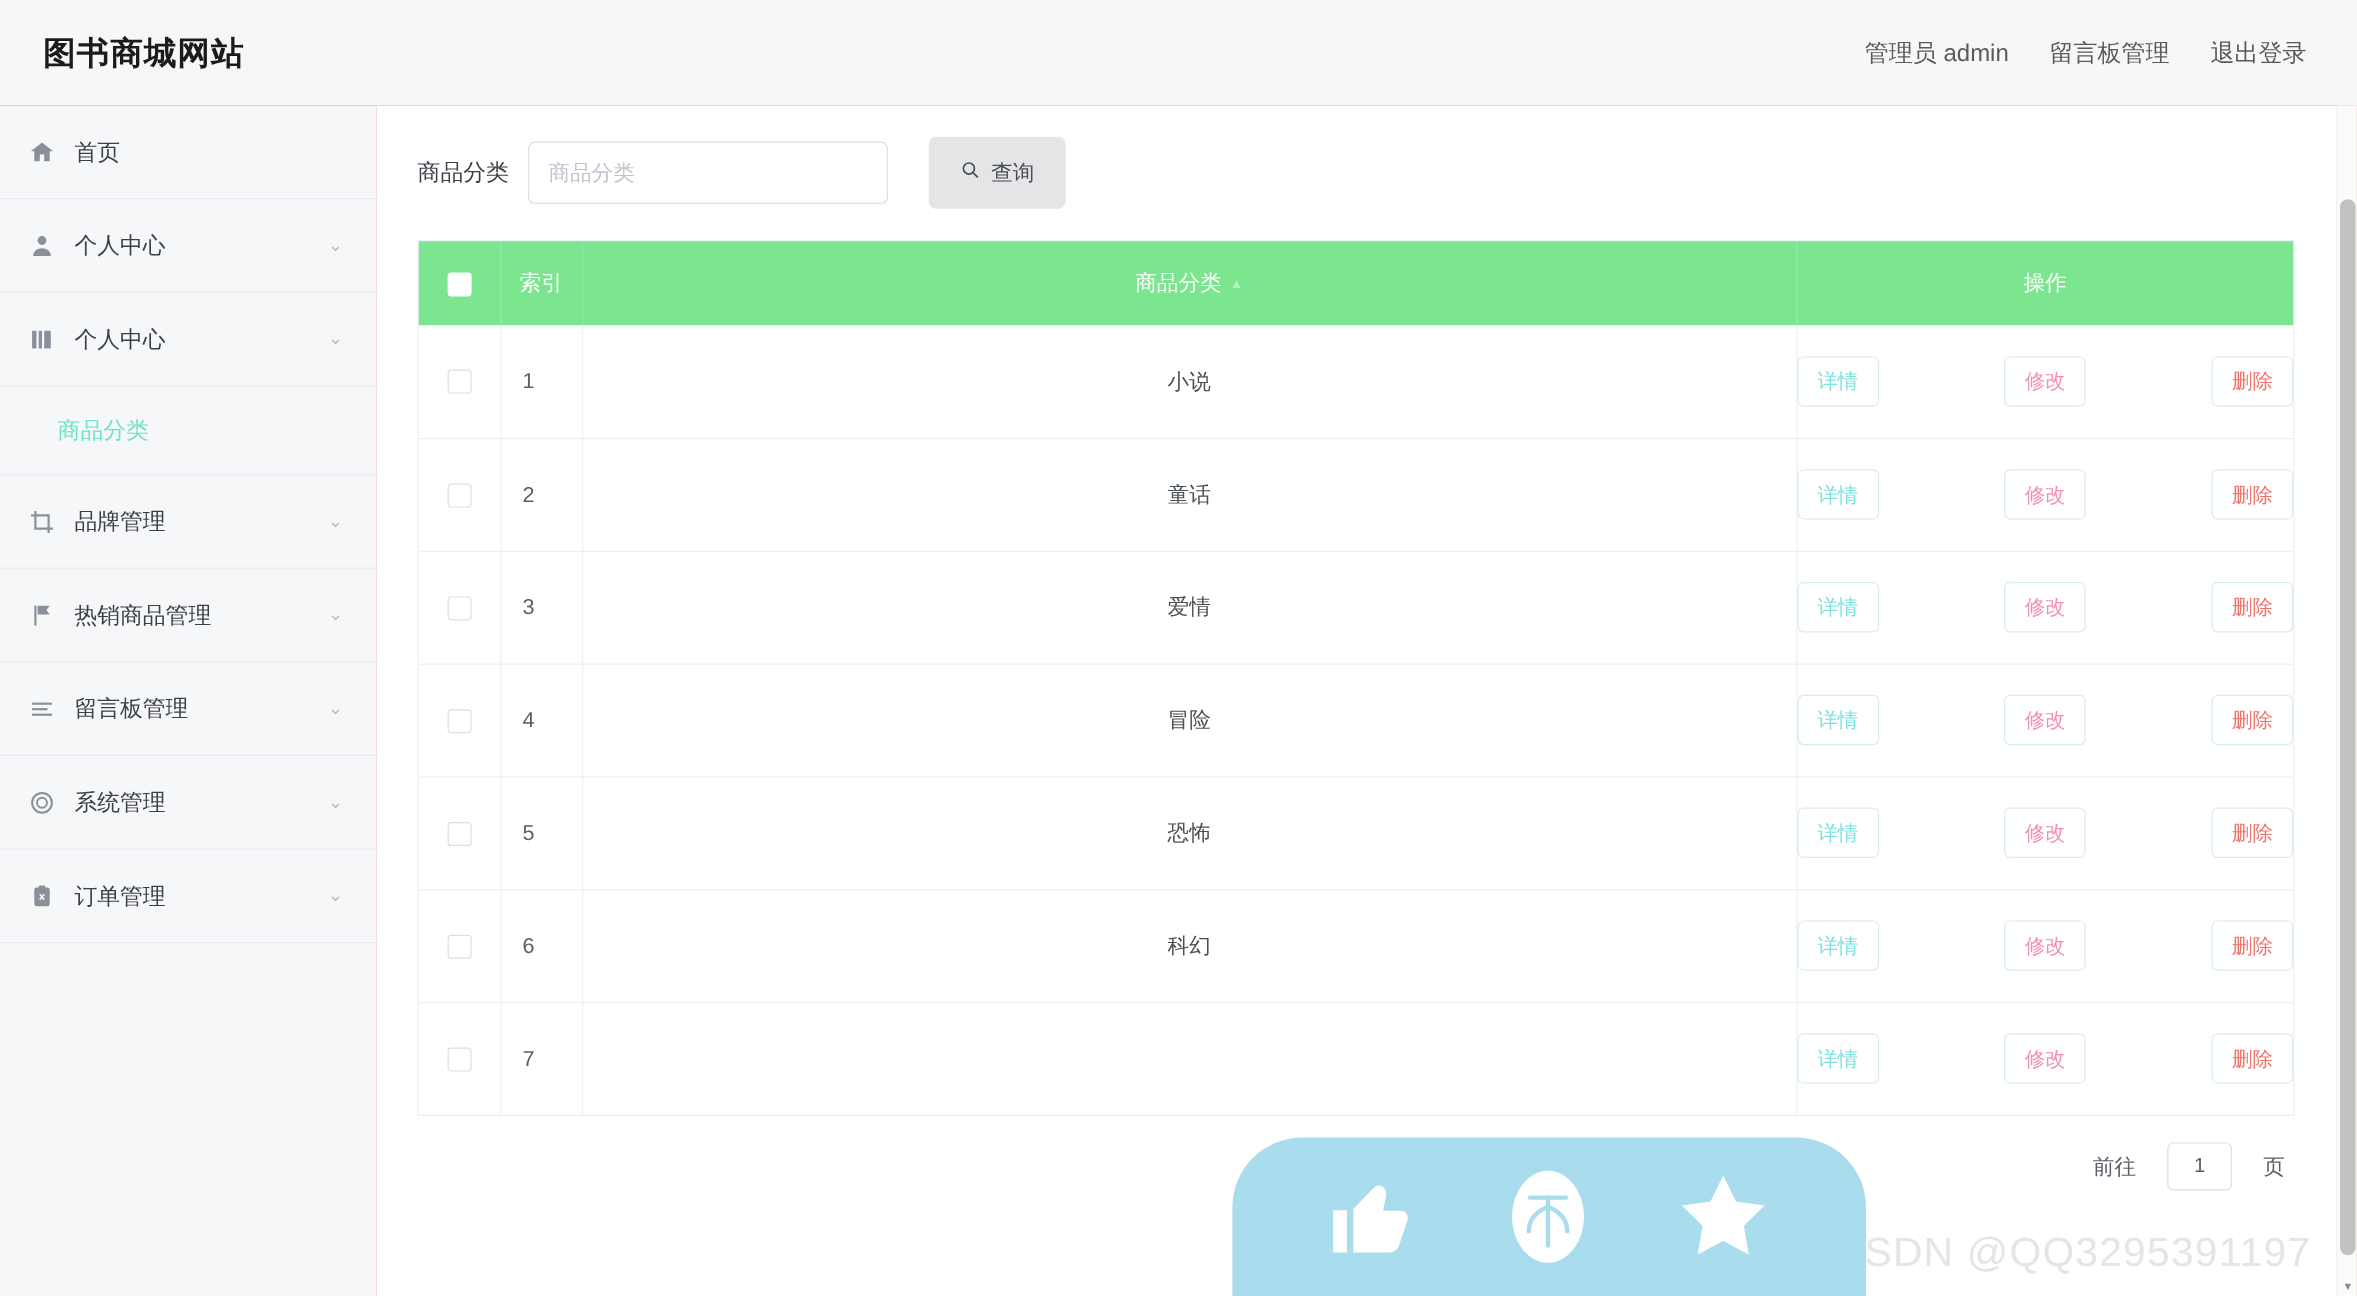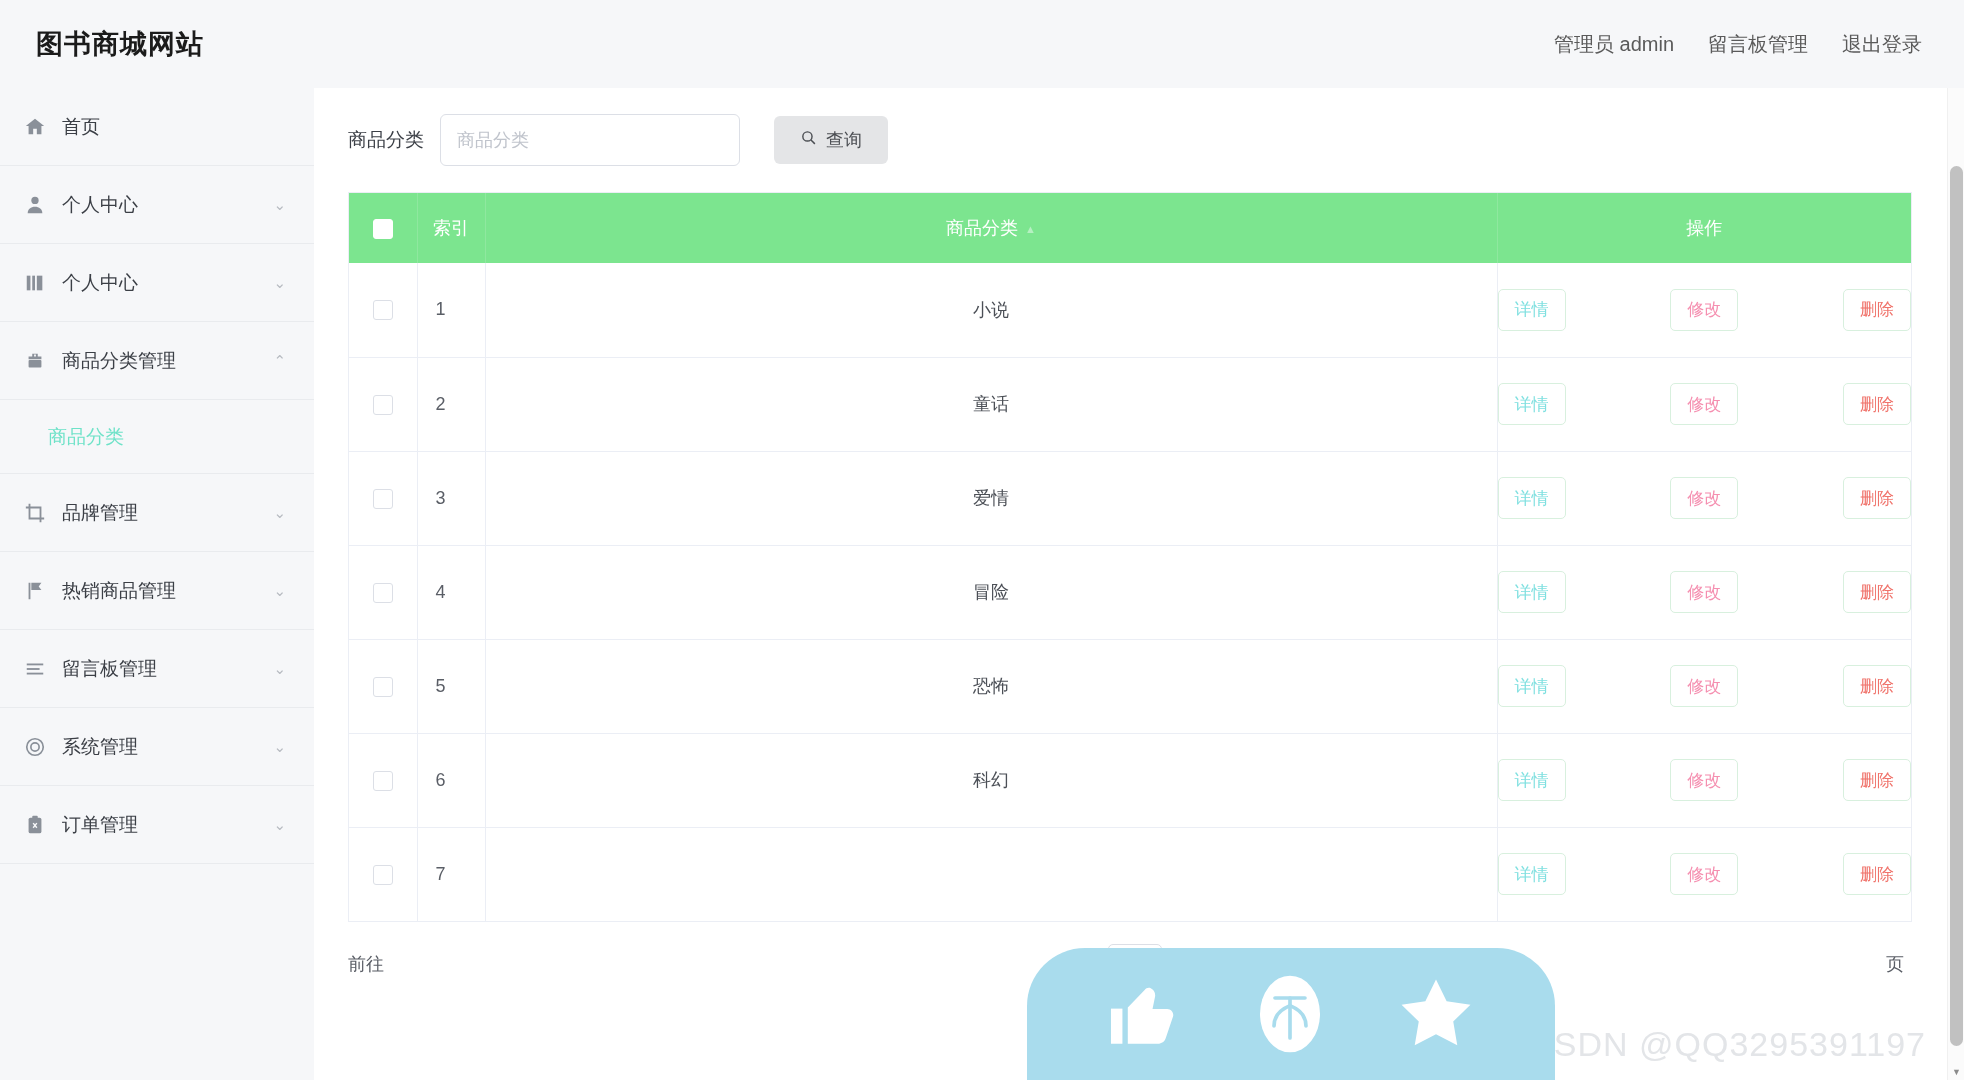--- a/index.html
+++ b/index.html
@@ -67,21 +67,21 @@
   .filter-input {
     width: 300px; height: 52px;
     border: 1px solid #dcdfe6; border-radius: 6px;
     padding: 0 16px; font-size: 18px; color: #3b3f46;
     outline: none; background: #fff;
     font-family: inherit;
   }
   .filter-input::placeholder { color: #c0c4cc; }
   .search-btn {
     margin-left: 34px;
-    height: 48px; padding: 0 26px;
+    height: 60px; padding: 0 26px;
     background: #e4e5e7; border: none; border-radius: 6px;
     font-size: 18px; color: #4a4d52; cursor: pointer;
     display: inline-flex; align-items: center; gap: 9px;
     font-family: inherit;
   }
 
   .btn-row { display: flex; gap: 0; margin-bottom: 26px; }
   .op-btn {
     height: 52px; padding: 0 26px;
     background: #fff; border: 1px solid #c8ebd4;
@@ -127,21 +127,21 @@
     height: 42px; padding: 0 16px;
     background: #fff; border: 1px solid #d8f0de; border-radius: 5px;
     font-size: 17px; cursor: pointer; font-family: inherit;
   }
   .mini-btn.detail { color: #7fe0e0; }
   .mini-btn.edit   { color: #f58fb0; }
   .mini-btn.remove { color: #f0736b; }
 
   
   .pager {
-    display: flex; align-items: center; justify-content: space-between;
+    display: flex; align-items: center; justify-content: flex-end;
     gap: 26px; padding: 22px 8px 0 0;
     font-size: 18px; color: #5a5e66;
   }
   .pager-input {
     width: 54px; height: 40px; text-align: center;
     border: 1px solid #dcdfe6; border-radius: 5px;
     font-size: 17px; color: #5a5e66; outline: none;
     font-family: inherit;
   }
 
@@ -222,30 +222,20 @@
           <svg width="22" height="22" viewBox="0 0 24 24" fill="currentColor">
               <rect x="3" y="4" width="4" height="16"></rect>
               <rect x="9" y="4" width="3" height="16"></rect>
               <rect x="14" y="4" width="6" height="16"></rect>
             </svg>
         </span>
         <span class="mi-label">个人中心</span>
         <span class="mi-arrow">⌄</span>
       </div>
 
-      <div class="menu-item">
-        <span class="mi-icon">
-          <svg width="22" height="22" viewBox="0 0 24 24" fill="currentColor">
-              <path d="M9 4h6v3h4v3H5V7h4zm2 1v2h2V5z"></path>
-              <rect x="5" y="11" width="14" height="8" rx="1"></rect>
-            </svg>
-        </span>
-        <span class="mi-label">商品分类管理</span>
-        <span class="mi-arrow">⌃</span>
-      </div>
 
       <div class="submenu-item">
         <span class="sm-label">商品分类</span>
       </div>
 
       <div class="menu-item">
         <span class="mi-icon">
           <svg width="22" height="22" viewBox="0 0 24 24" fill="none" stroke="currentColor" stroke-width="2">
               <path d="M6 2v16h16"></path>
               <path d="M2 6h16v16"></path>

